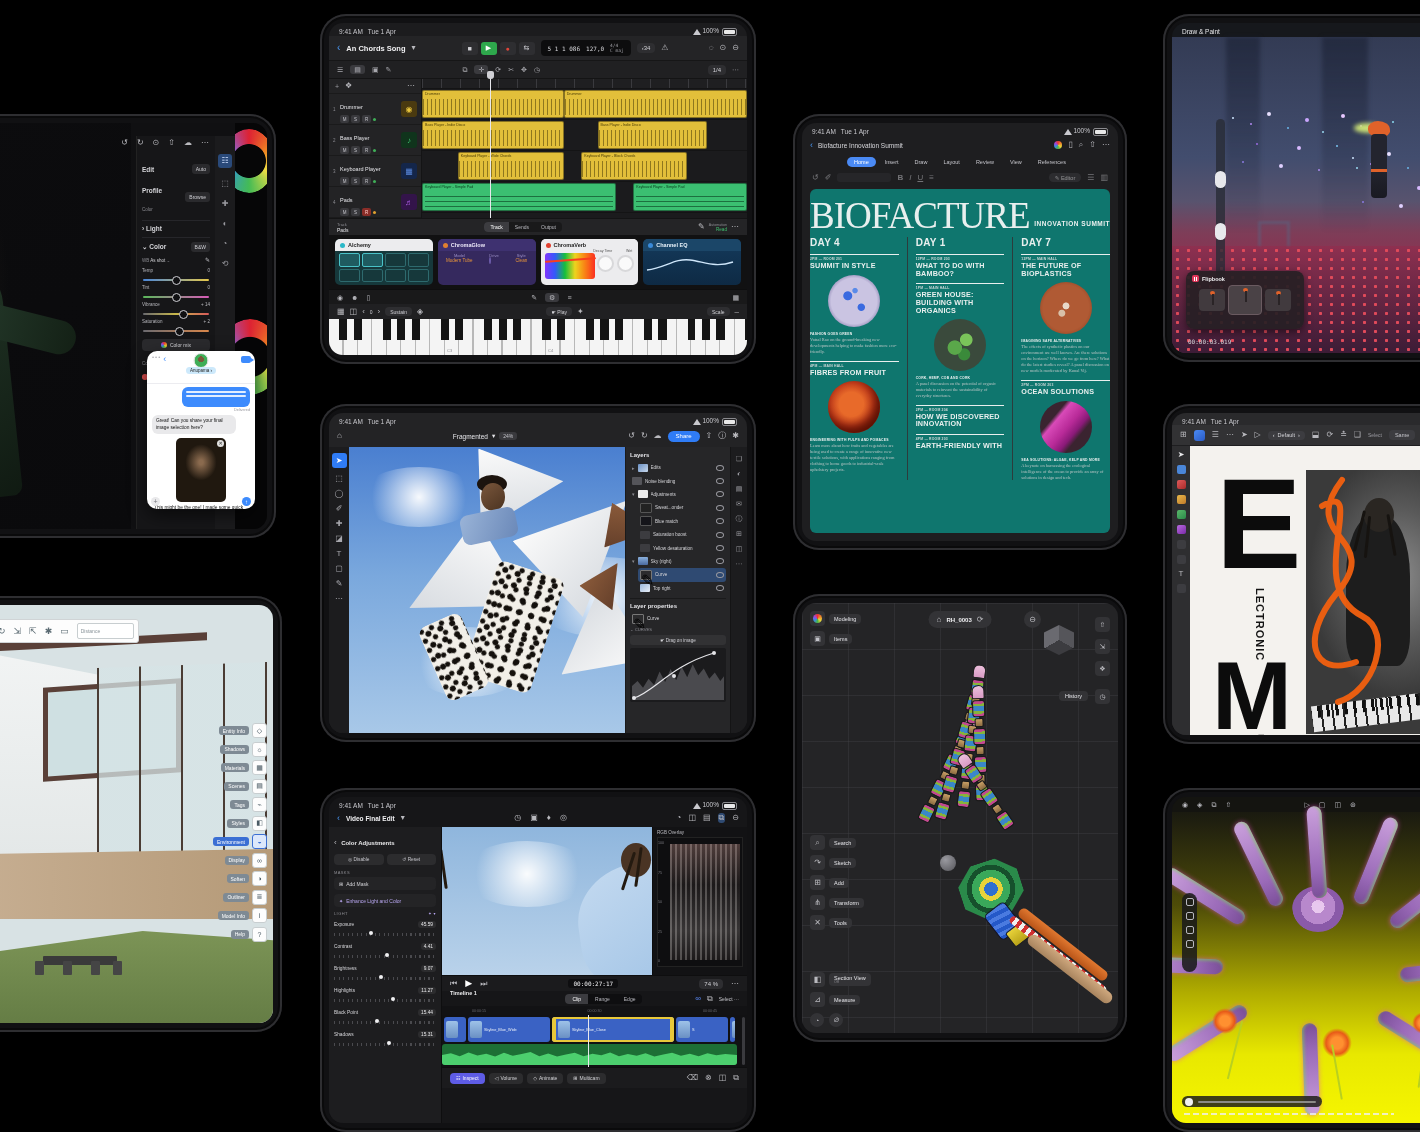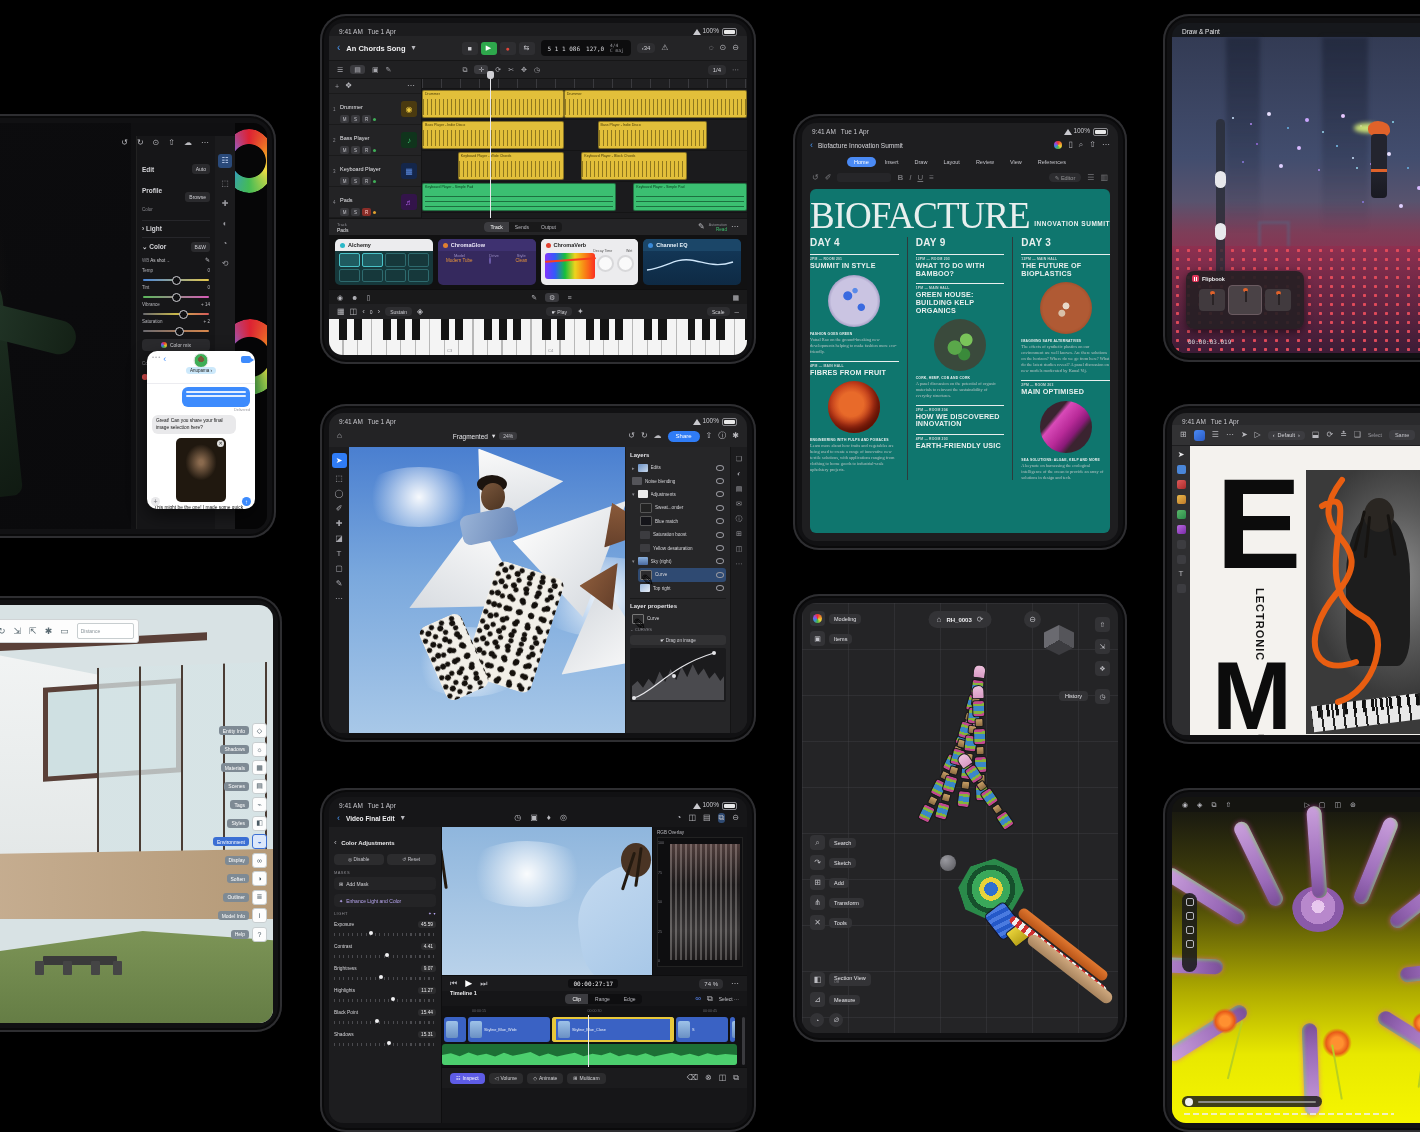--- a/index.html
+++ b/index.html
@@ -770,42 +770,42 @@
             <div class="pg-img" style="background:radial-gradient(circle at 38% 40%,#3a6ae0 0 9%,transparent 11%),radial-gradient(circle at 64% 62%,#3a6ae0 0 7%,transparent 9%),radial-gradient(circle at 52% 30%,#5a8ae8 0 5%,transparent 7%),radial-gradient(circle,#cac4e2 0 62%,#a8a2c8 70%,#8a84a8 100%)"></div>
             <div class="pg-tag">FASHION GOES GREEN</div>
             <div class="pg-b">Vatsal Rao on the ground-breaking new developments helping to make fashion more eco-friendly.</div>
             <div class="pg-meta">4PM — MAIN HALL</div>
             <div class="pg-t">FIBRES FROM FRUIT</div>
             <div class="pg-img" style="background:radial-gradient(circle at 45% 45%,#e86a2a 0 30%,#c03a1a 55%,#7a1608 100%);box-shadow:inset -4px -6px 10px #5a1004"></div>
             <div class="pg-tag">ENGINEERING WITH PULPS AND POMACES</div>
             <div class="pg-b">Learn more about how fruits and vegetables are being used to create a range of innovative new textile solutions, with applications ranging from clothing to home goods to industrial-scale upholstery projects.</div>
           </div>
           <div class="pg-col">
-            <div class="pg-day">DAY 9</div>
+            <div class="pg-day">DAY 1</div>
             <div class="pg-meta">12PM — ROOM 203</div>
             <div class="pg-t">WHAT TO DO WITH BAMBOO?</div>
             <div class="pg-meta">1PM — MAIN HALL</div>
-            <div class="pg-t">GREEN HOUSE: BUILDING KELP ORGANICS</div>
+            <div class="pg-t">GREEN HOUSE: BUILDING WITH ORGANICS</div>
             <div class="pg-img" style="background:radial-gradient(circle at 40% 55%,#5aa84a 0 16%,transparent 18%),radial-gradient(circle at 62% 40%,#7ac45a 0 13%,transparent 15%),radial-gradient(circle at 58% 68%,#3a8a3a 0 12%,transparent 14%),radial-gradient(circle,#3a4a3c 0 70%,#242e26 100%)"></div>
             <div class="pg-tag">CORK, HEMP, COB AND CORK</div>
             <div class="pg-b">A panel discussion on the potential of organic materials to reinvent the sustainability of everyday structures.</div>
             <div class="pg-meta">2PM — ROOM 204</div>
             <div class="pg-t">HOW WE DISCOVERED INNOVATION</div>
             <div class="pg-meta">4PM — ROOM 203</div>
-            <div class="pg-t">EARTH-FRIENDLY USIC</div>
+            <div class="pg-t">EARTH-FRIENDLY WITH</div>
           </div>
           <div class="pg-col">
-            <div class="pg-day">DAY 3</div>
+            <div class="pg-day">DAY 7</div>
             <div class="pg-meta">12PM — MAIN HALL</div>
             <div class="pg-t">THE FUTURE OF BIOPLASTICS</div>
             <div class="pg-img" style="background:radial-gradient(circle at 50% 46%,#e8d8c8 0 8%,transparent 10%),radial-gradient(circle at 42% 60%,#d8c0a8 0 7%,transparent 9%),radial-gradient(circle,#b05a34 0 62%,#7a3418 100%)"></div>
             <div class="pg-tag">IMAGINING SAFE ALTERNATIVES</div>
             <div class="pg-b">The effects of synthetic plastics on our environment are well known. Are there solutions on the horizon? Where do we go from here? What do the latest studies reveal? A panel discussion on new models moderated by Kunal Vij.</div>
             <div class="pg-meta">2PM — ROOM 203</div>
-            <div class="pg-t">MAIN OPTIMISED</div>
+            <div class="pg-t">OCEAN SOLUTIONS</div>
             <div class="pg-img" style="background:linear-gradient(130deg,transparent 28%,#d84ab8 34%,#b82a98 52%,#8a1a78 64%,transparent 72%),radial-gradient(circle,#3a2430 0 70%,#241820 100%)"></div>
             <div class="pg-tag">SEA SOLUTIONS: ALGAE, KELP AND MORE</div>
             <div class="pg-b">A keynote on harnessing the ecological intelligence of the ocean to provide an array of solutions in design and tech.</div>
           </div>
         </div>
       </div>
     </div>
   </div>
 
   <div class="ipad" style="left:1163px;top:14px;width:420px;height:330px">

